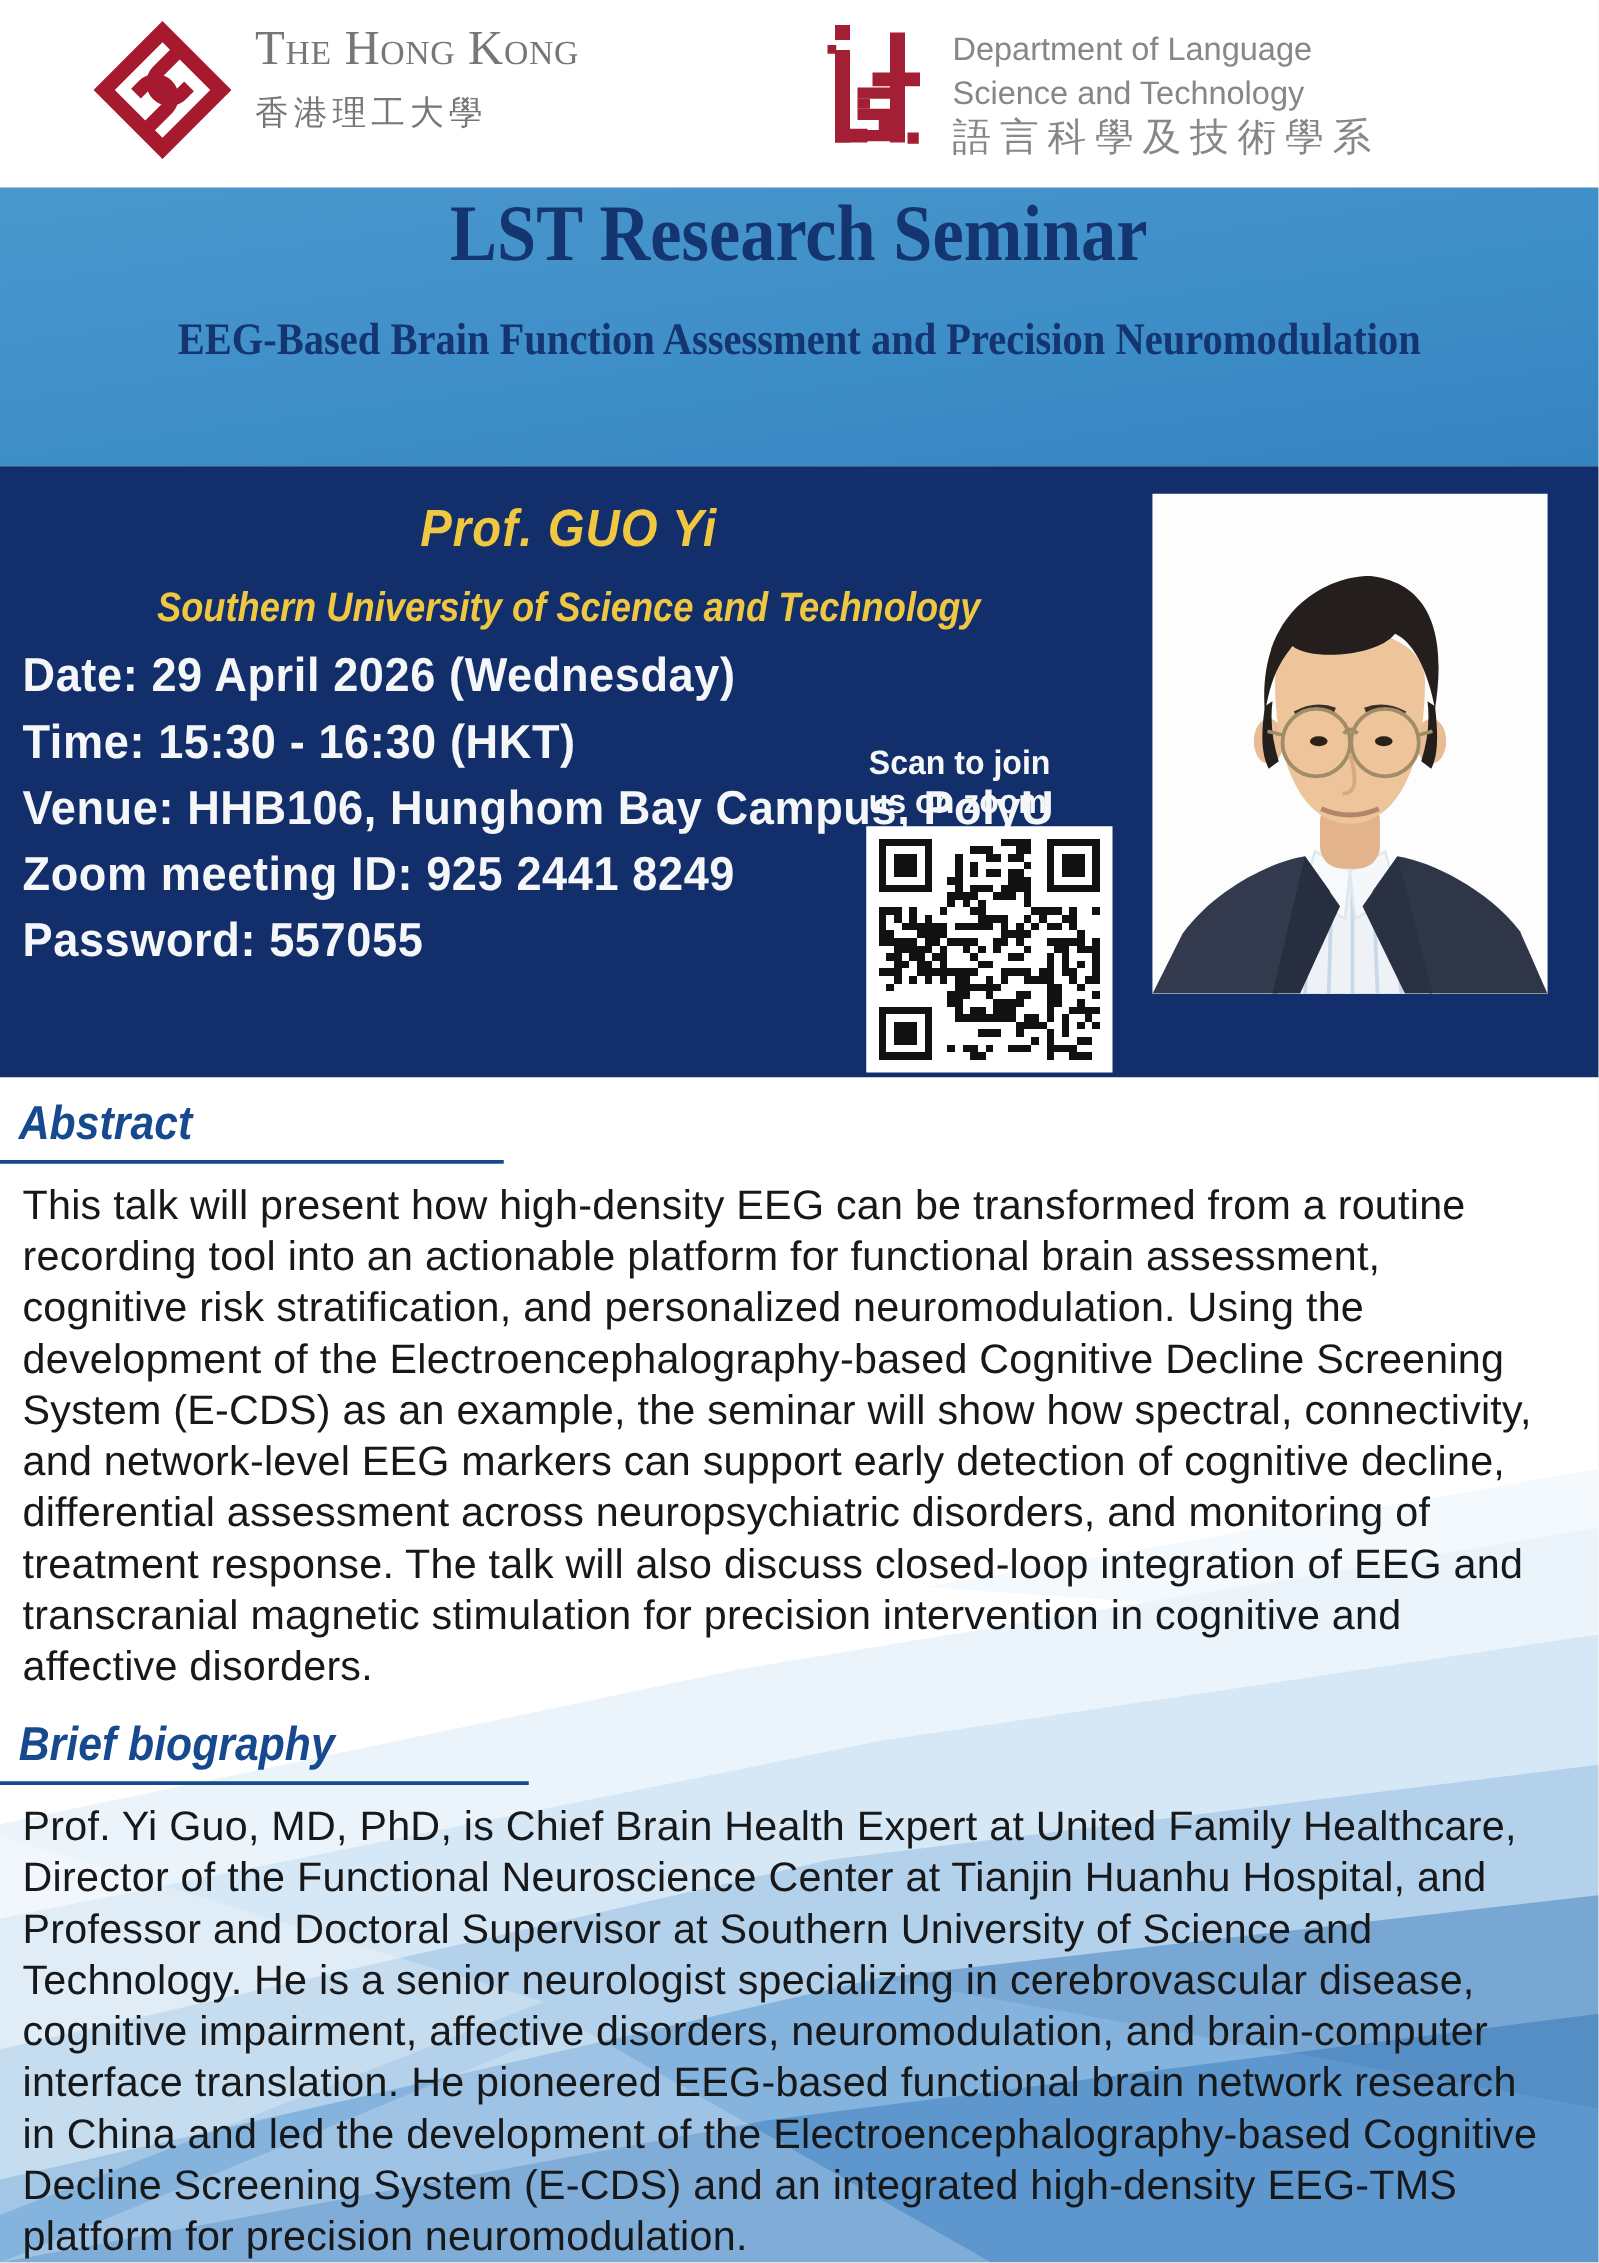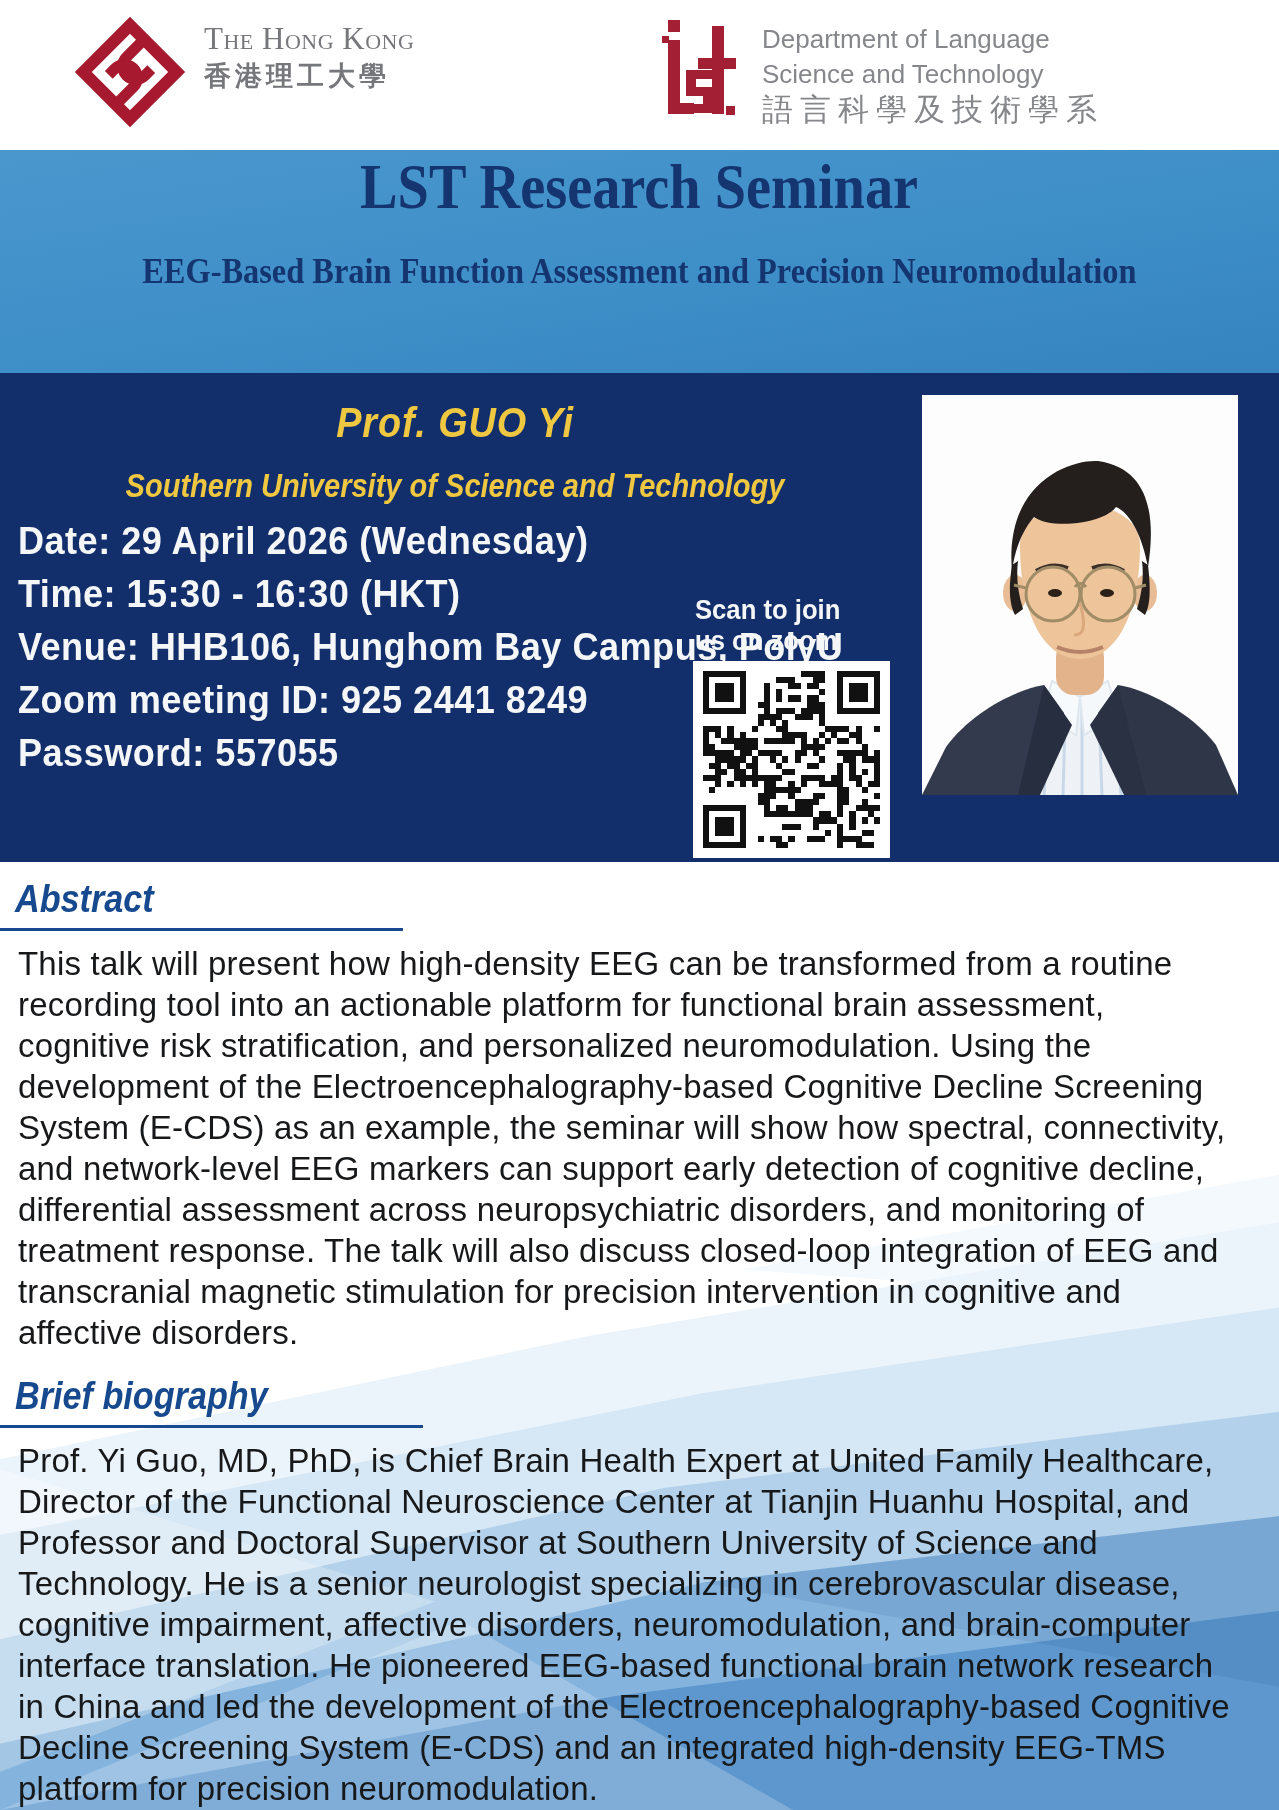--- a/index.html
+++ b/index.html
@@ -4,22 +4,22 @@
 <style>
   html,body{margin:0;padding:0;background:#e8e8e8;}
   .poster{position:relative;width:1279px;height:1810px;margin:0 auto;background:#ffffff;
           overflow:hidden;font-family:"Liberation Sans",sans-serif;}
 
   
   .header{position:absolute;top:0;left:0;width:1279px;height:150px;background:#ffffff;}
   .polyu{position:absolute;left:70px;top:12px;display:flex;align-items:flex-start;}
   .polyu svg{margin-right:14px;}
   .polyu-text{padding-top:10px;font-family:"Liberation Serif",serif;color:#76777B;}
-  .polyu-line{font-variant-caps:small-caps;font-size:31px;line-height:33px;letter-spacing:.5px;}
-  .polyu-cjk{font-size:27px;line-height:34px;letter-spacing:4px;margin-top:4px;font-family:"Liberation Serif",serif;font-weight:bold;}
+  .polyu-line{font-variant-caps:small-caps;font-size:39px;line-height:33px;letter-spacing:.5px;}
+  .polyu-cjk{font-size:27px;line-height:34px;letter-spacing:4px;margin-top:18px;font-family:"Liberation Serif",serif;}
   .lst{position:absolute;left:650px;top:14px;display:flex;align-items:flex-start;}
   .lst svg{margin-right:20px;}
   .lst-text{padding-top:8px;color:#85878A;font-size:26px;line-height:35px;}
   .lst-cjk{letter-spacing:7px;font-size:31px;}
 
   
   .banner{position:absolute;top:150px;left:0;width:1279px;height:223px;
           background:linear-gradient(172deg,#4A97CD 0%,#3E8EC8 55%,#3584C0 100%);
           display:flex;flex-direction:column;align-items:center;gap:26px;font-family:Liberation Serif, serif;}
   .banner-title{color:#14356F;font-size:64px;font-weight:bold;transform:scaleX(.88);

